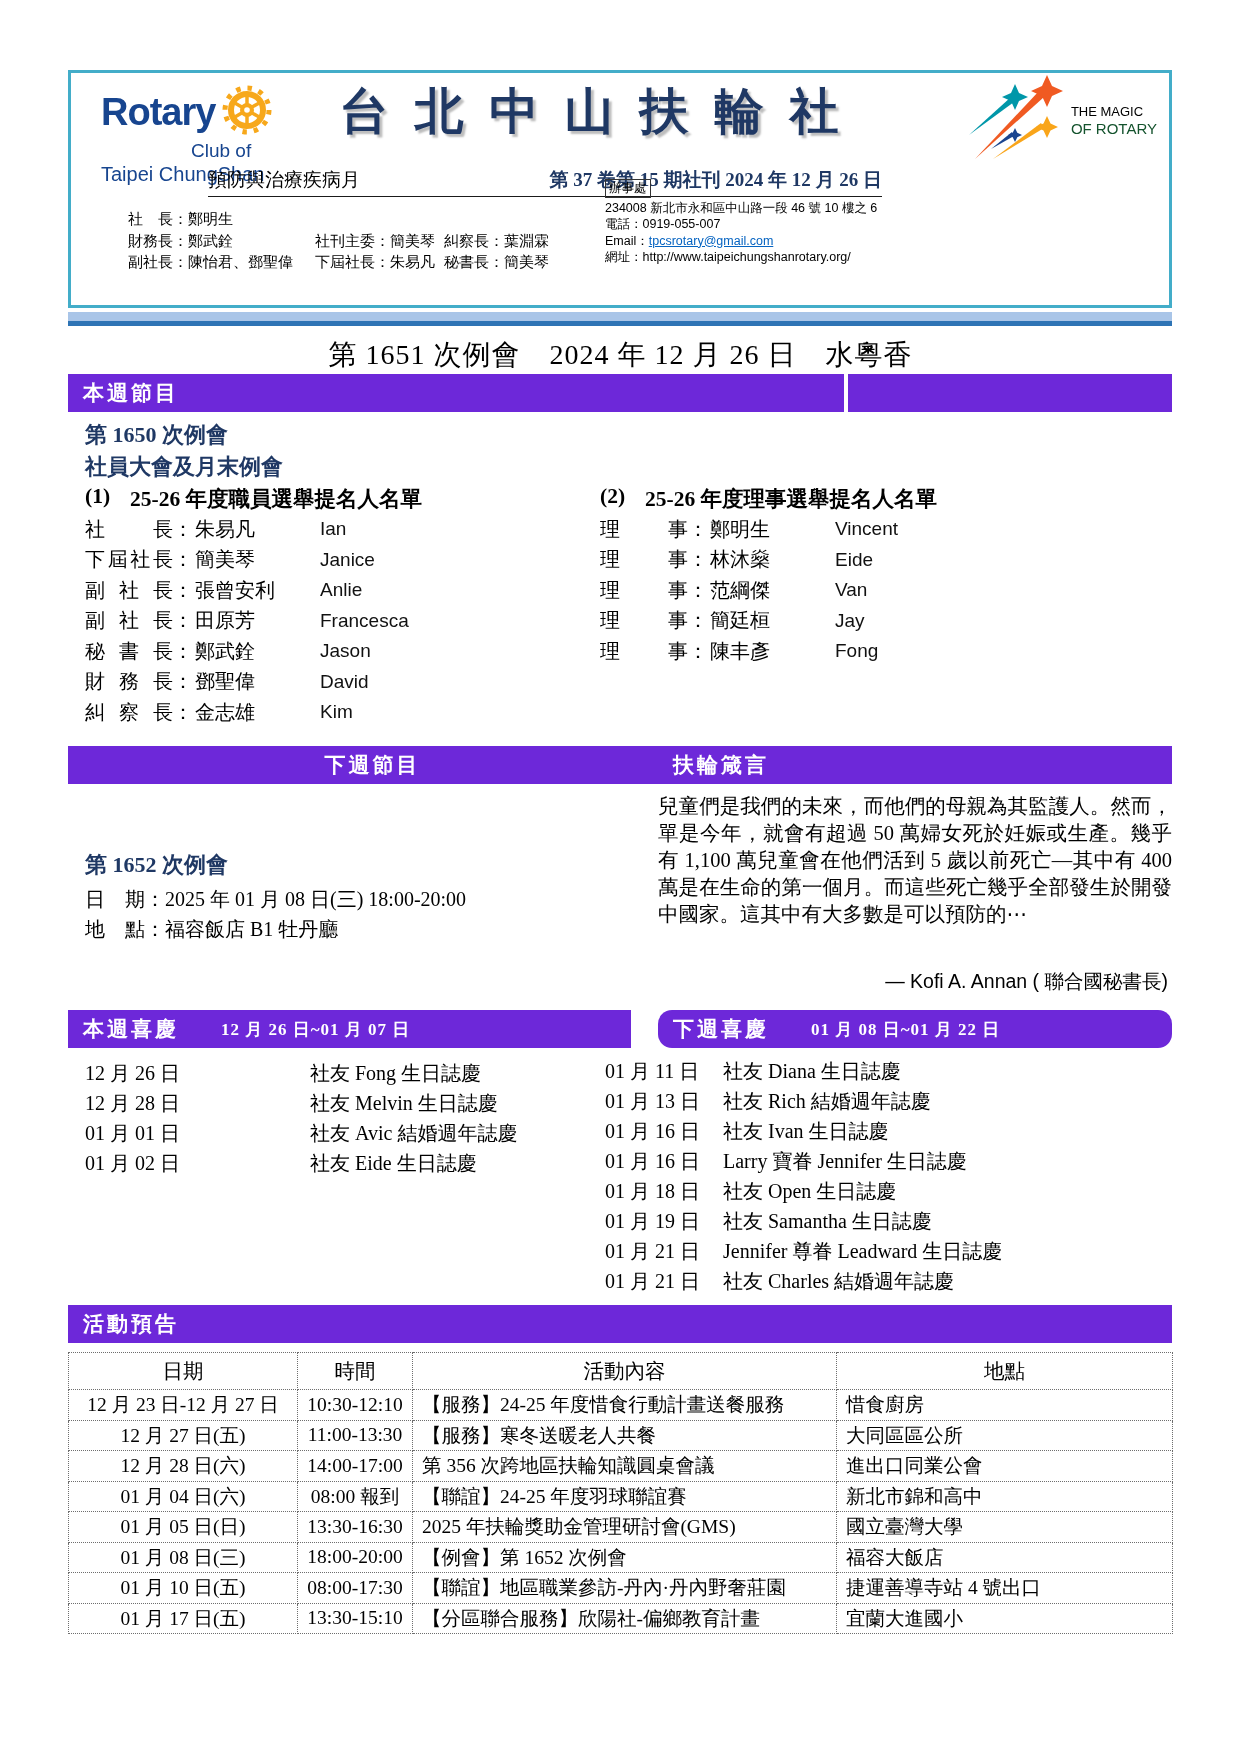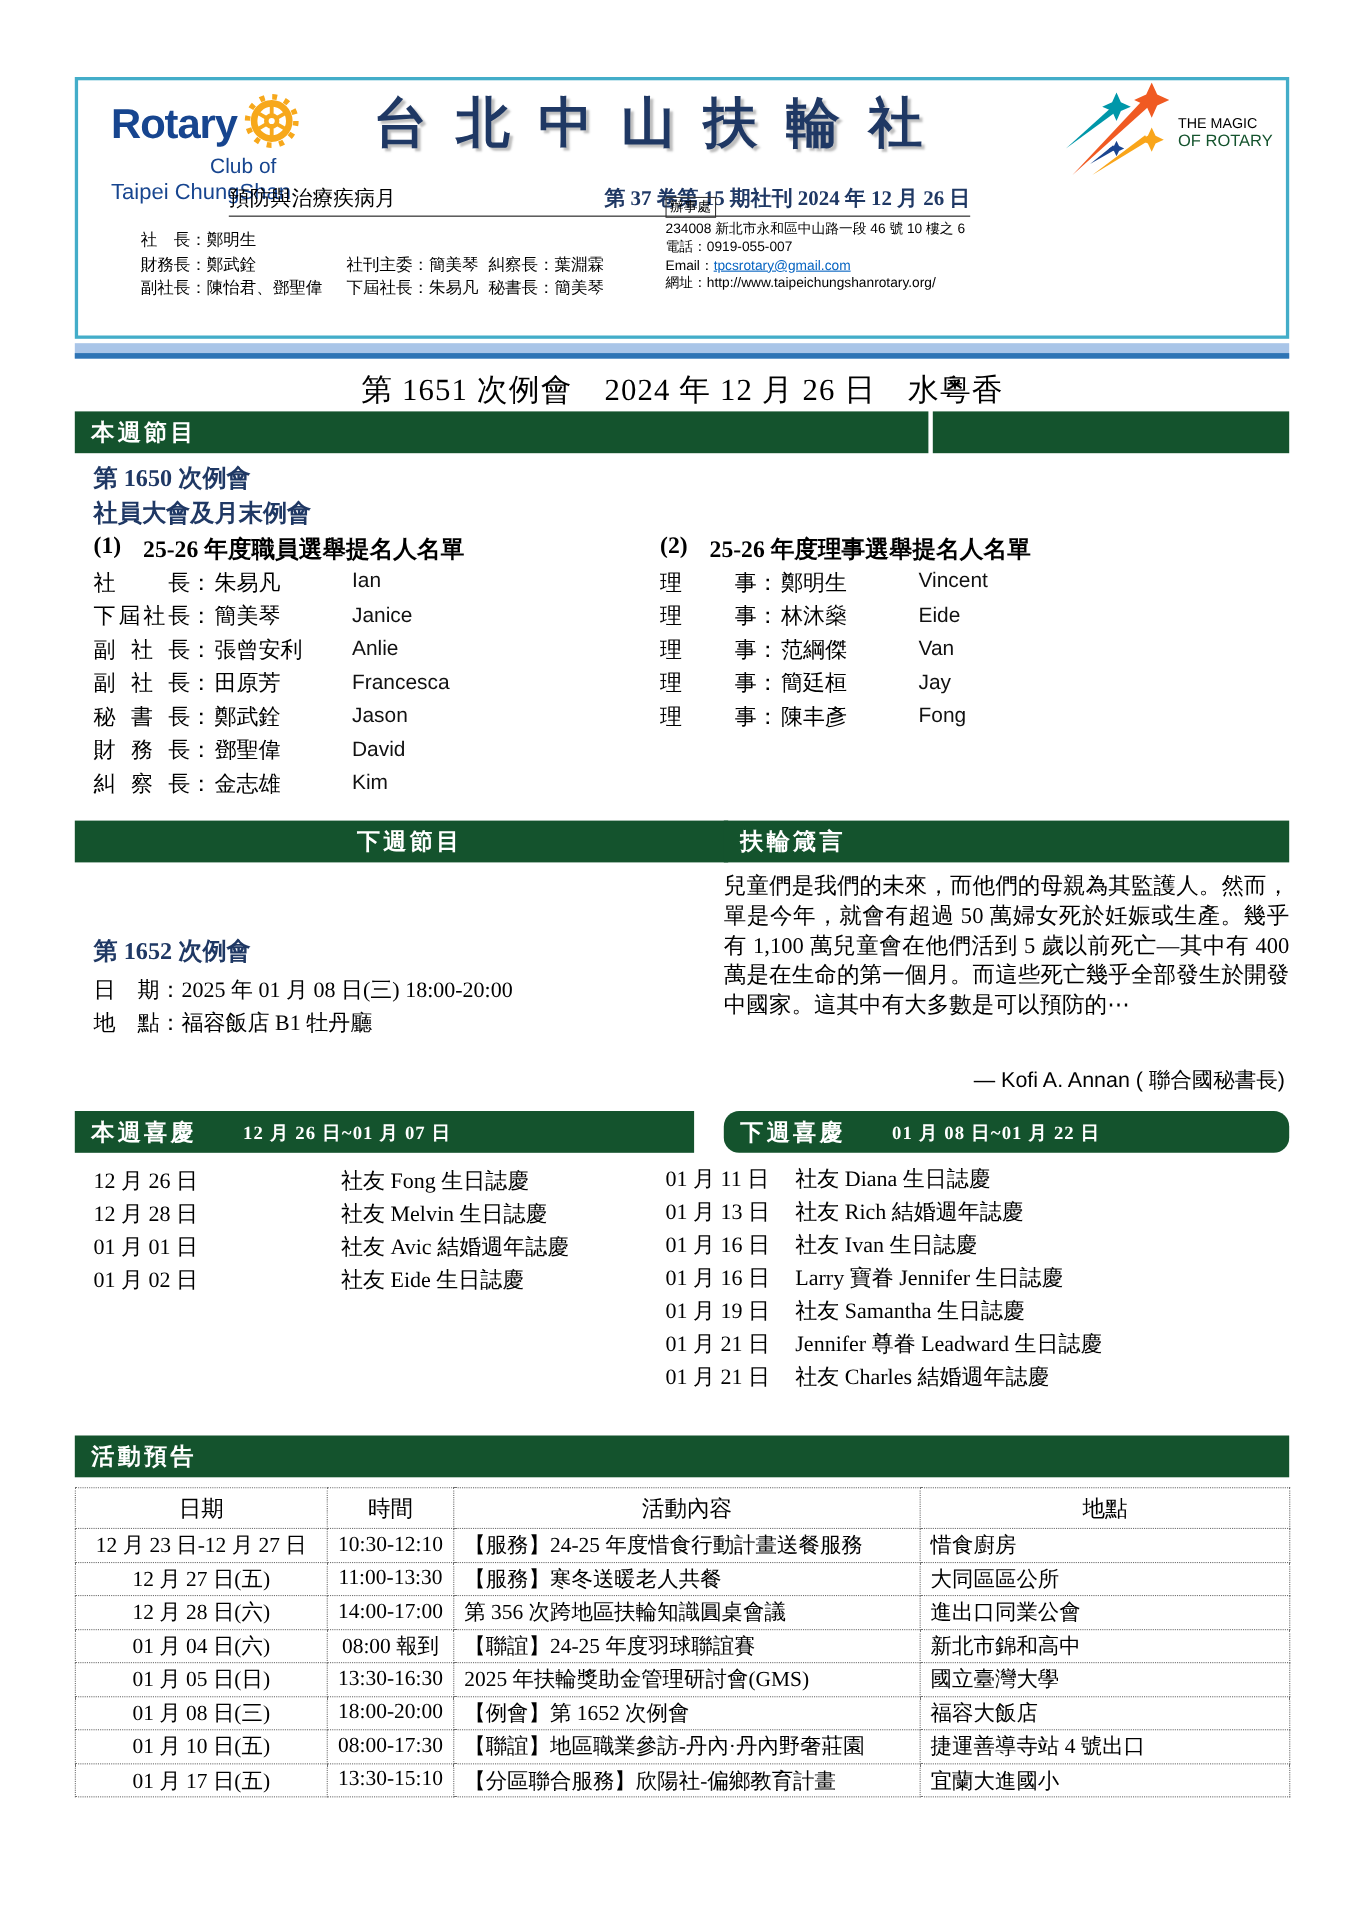--- a/index.html
+++ b/index.html
@@ -34,21 +34,21 @@
   .offrow .c1{width:187px;}
   .offrow .c2{width:129px;}
 
   .office{left:534px;top:106px;font-family:"Liberation Sans",sans-serif;font-size:12.5px;line-height:16.5px;}
   .office .tag{display:inline-block;border:1px solid #333;padding:0 3px;margin-bottom:2px;}
   .office .link{color:#0563C1;text-decoration:underline;cursor:pointer;}
 
   .meetline{left:0;top:336px;width:100%;text-align:center;font-size:28px;letter-spacing:1px;}
 
   
-  .bar{background:#14532d;color:#fff;height:38px;display:flex;align-items:center;padding-left:15px;box-sizing:border-box;}
+  .bar{background:#6d28d9;color:#fff;height:38px;display:flex;align-items:center;padding-left:15px;box-sizing:border-box;}
   .bar .btitle{font-size:21px;font-weight:bold;letter-spacing:3px;}
   .bar .brange{font-size:17px;font-weight:bold;margin-left:42px;letter-spacing:1px;}
 
   #bar-tw-a{left:68px;top:374px;width:776px;}
   #bar-tw-b{left:848px;top:374px;width:324px;}
   #bar-nw{left:68px;top:746px;width:594px;justify-content:center;}
   #bar-motto{left:658px;top:746px;width:514px;}
   #bar-twc{left:68px;top:1010px;width:563px;}
   #bar-nwc{left:658px;top:1010px;width:514px;border-radius:14px;}
   #bar-events{left:68px;top:1305px;width:1104px;}
@@ -317,20 +317,24 @@
       </div>
     <div class="crow">
         <span class="cdate">01 月 16 日</span>
         <span>社友 Ivan 生日誌慶</span>
       </div>
     <div class="crow">
         <span class="cdate">01 月 16 日</span>
         <span>Larry 寶眷 Jennifer 生日誌慶</span>
       </div>
     <div class="crow">
+        <span class="cdate">01 月 18 日</span>
+        <span>社友 Open 生日誌慶</span>
+      </div>
+    <div class="crow">
         <span class="cdate">01 月 19 日</span>
         <span>社友 Samantha 生日誌慶</span>
       </div>
     <div class="crow">
         <span class="cdate">01 月 21 日</span>
         <span>Jennifer 尊眷 Leadward 生日誌慶</span>
       </div>
     <div class="crow">
         <span class="cdate">01 月 21 日</span>
         <span>社友 Charles 結婚週年誌慶</span>

